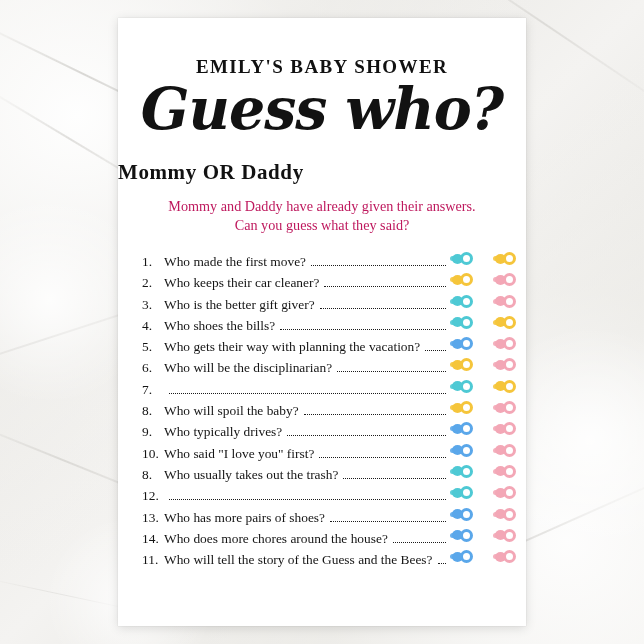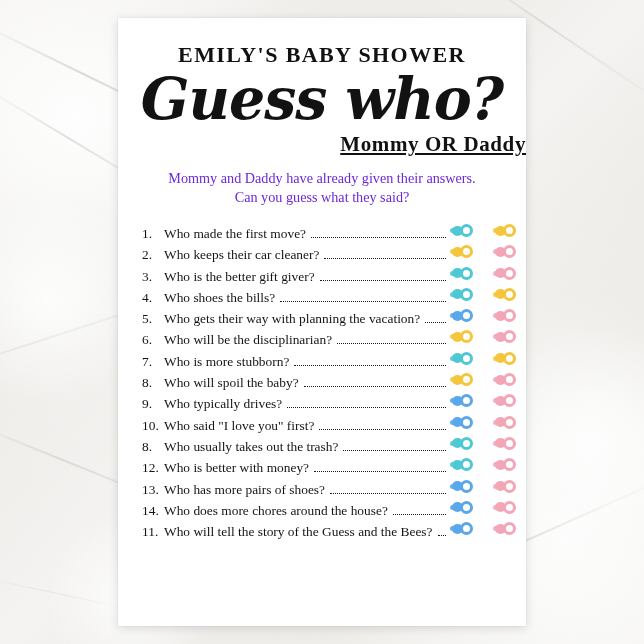--- a/index.html
+++ b/index.html
@@ -54,54 +54,53 @@
     left: 118px;
     top: 18px;
     width: 408px;
     height: 608px;
     background: #ffffff;
     box-shadow: 0 2px 10px rgba(0,0,0,0.13), 0 0 1px rgba(0,0,0,0.18);
   }
 
   
   .sub-title {
-    margin-top: 24px;
+    margin-top: 38px;
     text-align: center;
     font-family: "Liberation Serif", serif;
     font-weight: bold;
-    font-size: 22px;
+    font-size: 19px;
     letter-spacing: 1.4px;
     color: #111;
   }
   .main-title {
     text-align: center;
     font-family: "DejaVu Serif", serif;
     font-weight: bold;
     font-style: italic;
     font-size: 57px;
     line-height: 62px;
     letter-spacing: -1px;
     color: #121212;
   }
   .mommy-daddy {
-    text-align: right;
+    text-align: left;
     font-family: "Liberation Serif", serif;
     font-weight: bold;
     font-size: 21px;
     letter-spacing: 0.6px;
     color: #121212;
-    margin-top: 2px;
-    text-decoration: underline;
+    margin-top: 20px;
   }
   .intro {
     text-align: center;
     font-family: "Liberation Serif", serif;
     font-size: 14.2px;
     line-height: 19px;
-    color: #6d28d9;
+    color: #be185d;
     margin-top: 12px;
     padding: 0 14px;
   }
   .intro div { white-space: nowrap; }
 
   
   .q-list {
     margin-top: 16px;
     padding-left: 24px;
     padding-right: 10px;
@@ -296,21 +295,20 @@
             </span>
             <span class="paci" style="color: rgb(243, 167, 182);">
               <span class="ring"></span>
               <span class="shield"></span>
               <span class="nip"></span>
             </span>
           </span>
         </div>
         <div class="q-row">
           <span class="q-num">7.</span>
-          <span class="q-text">Who is more stubborn?</span>
           <span class="q-dots"></span>
           <span class="q-pick">
             <span class="paci" style="color: rgb(78, 201, 212);">
               <span class="ring"></span>
               <span class="shield"></span>
               <span class="nip"></span>
             </span>
             <span class="paci" style="color: rgb(245, 197, 59);">
               <span class="ring"></span>
               <span class="shield"></span>
@@ -381,21 +379,20 @@
             </span>
             <span class="paci" style="color: rgb(243, 167, 182);">
               <span class="ring"></span>
               <span class="shield"></span>
               <span class="nip"></span>
             </span>
           </span>
         </div>
         <div class="q-row">
           <span class="q-num">12.</span>
-          <span class="q-text">Who is better with money?</span>
           <span class="q-dots"></span>
           <span class="q-pick">
             <span class="paci" style="color: rgb(78, 201, 212);">
               <span class="ring"></span>
               <span class="shield"></span>
               <span class="nip"></span>
             </span>
             <span class="paci" style="color: rgb(243, 167, 182);">
               <span class="ring"></span>
               <span class="shield"></span>

